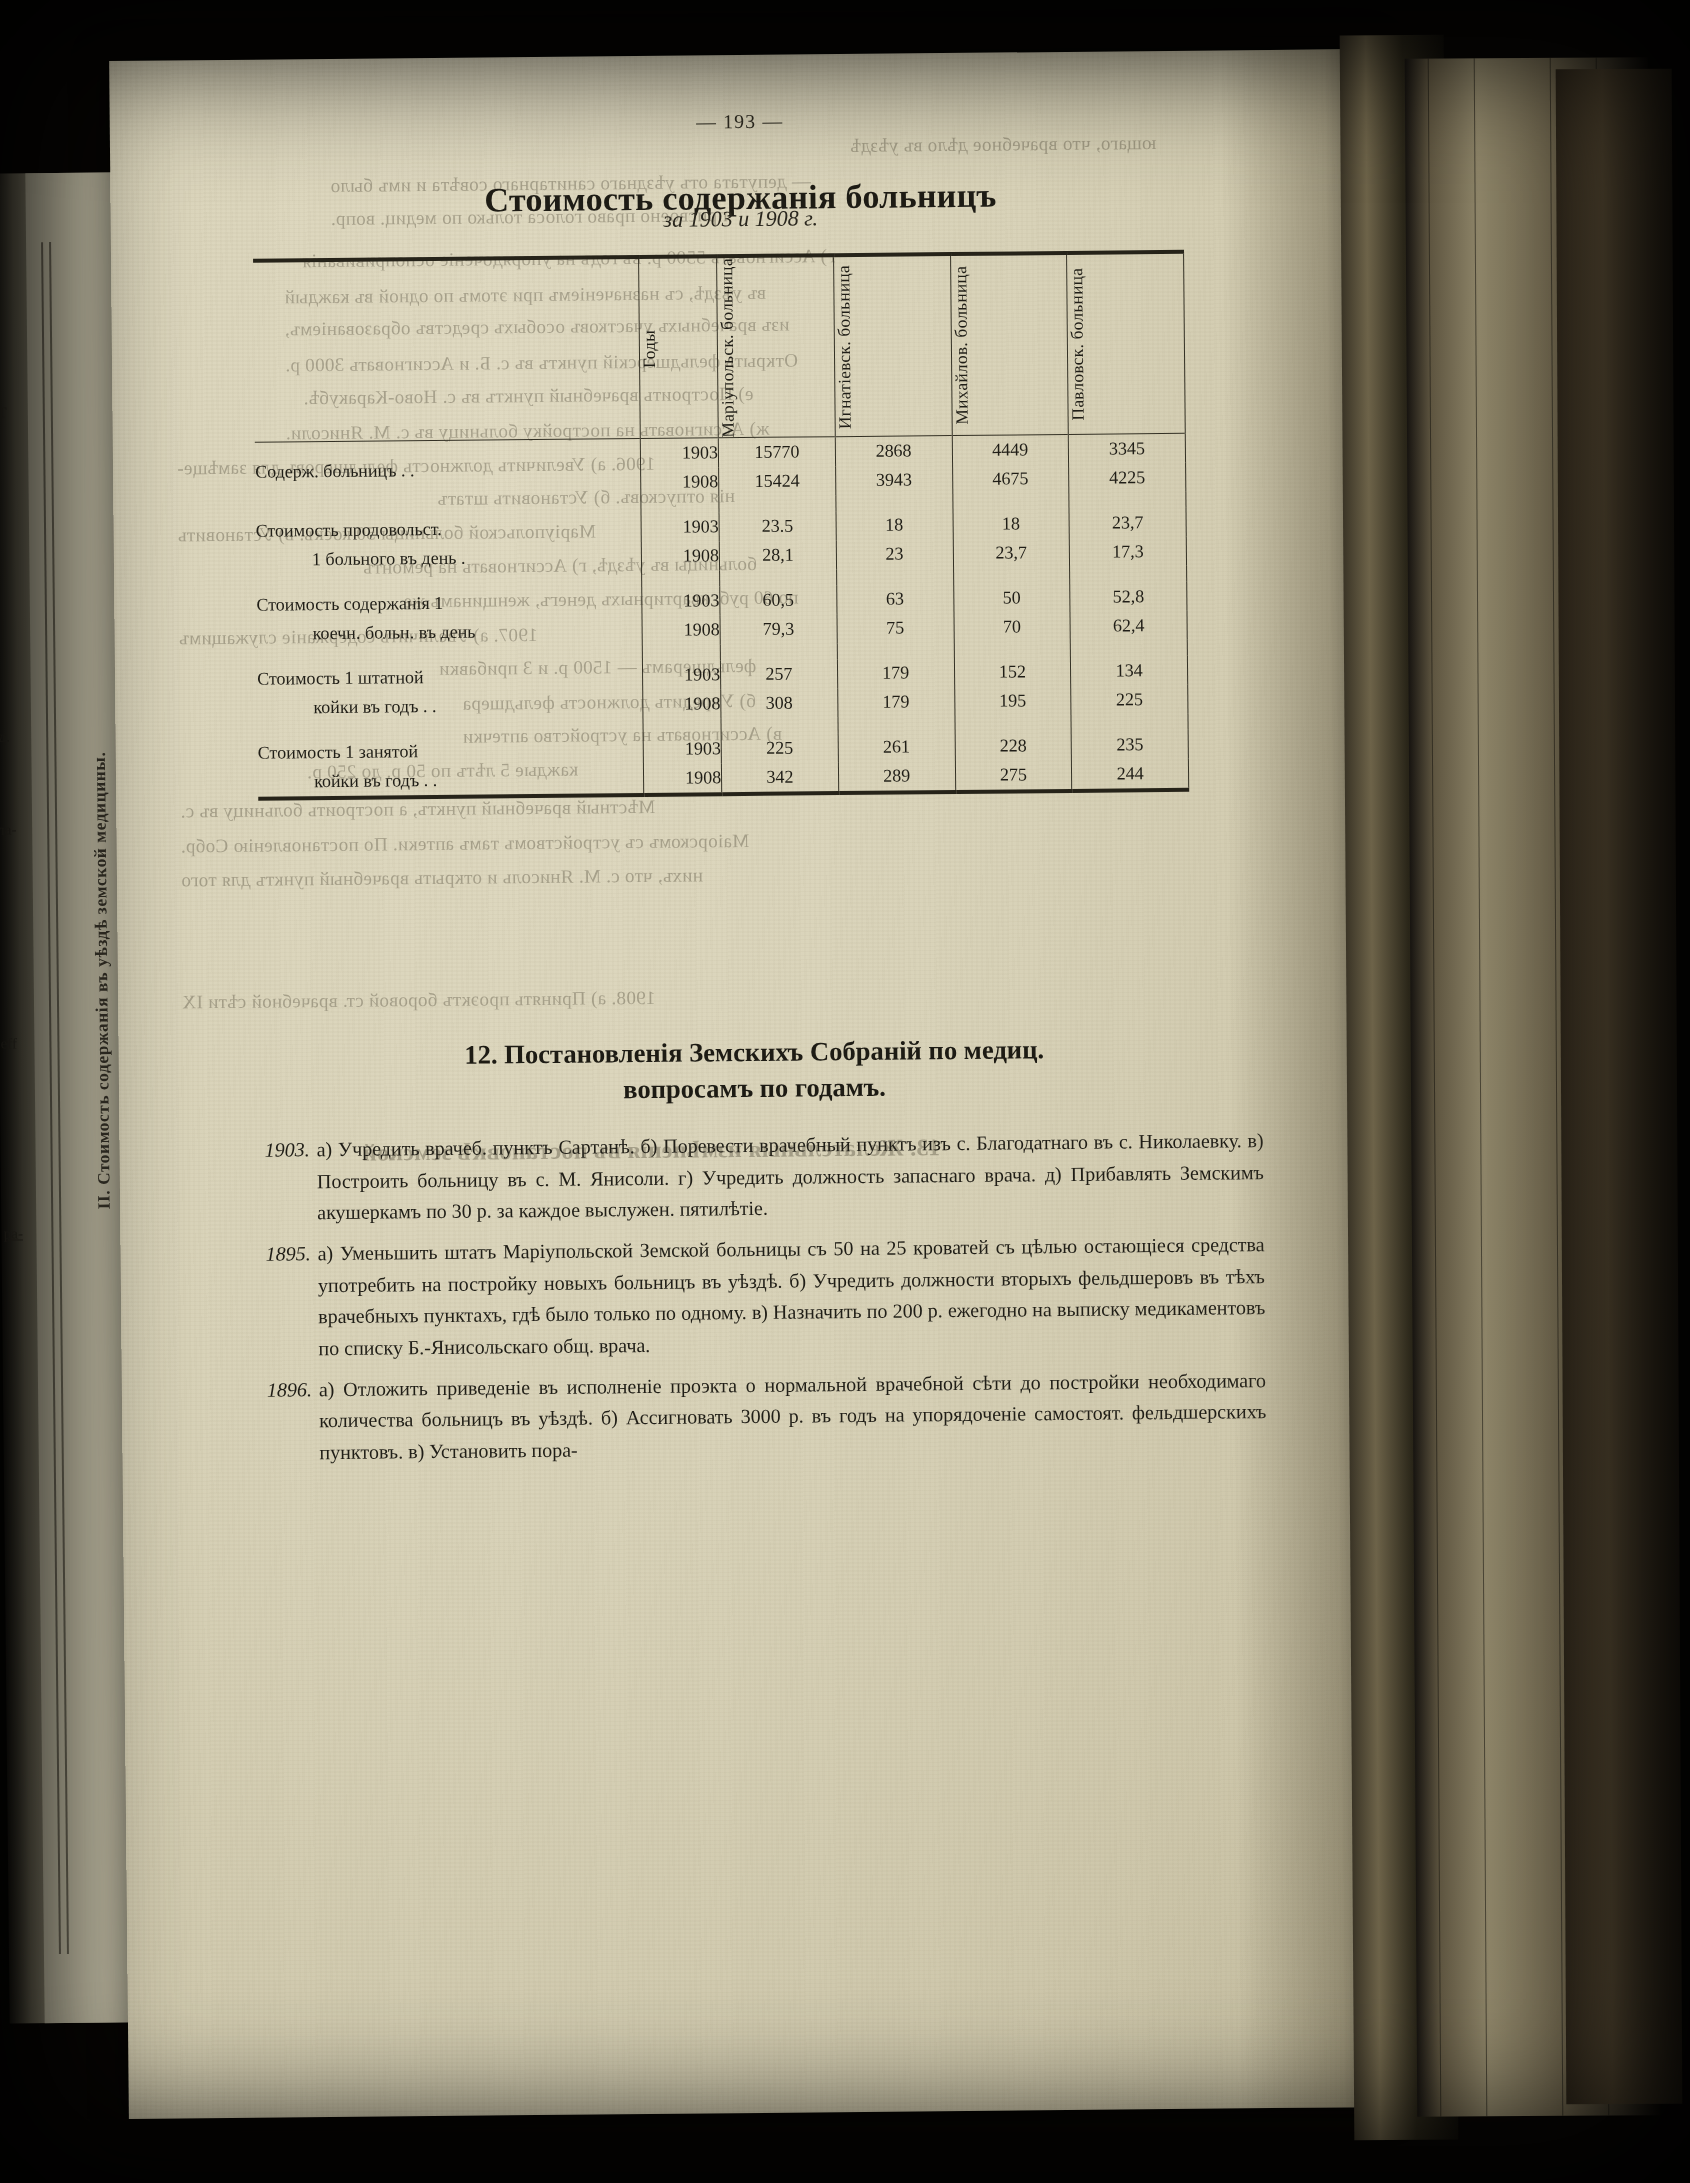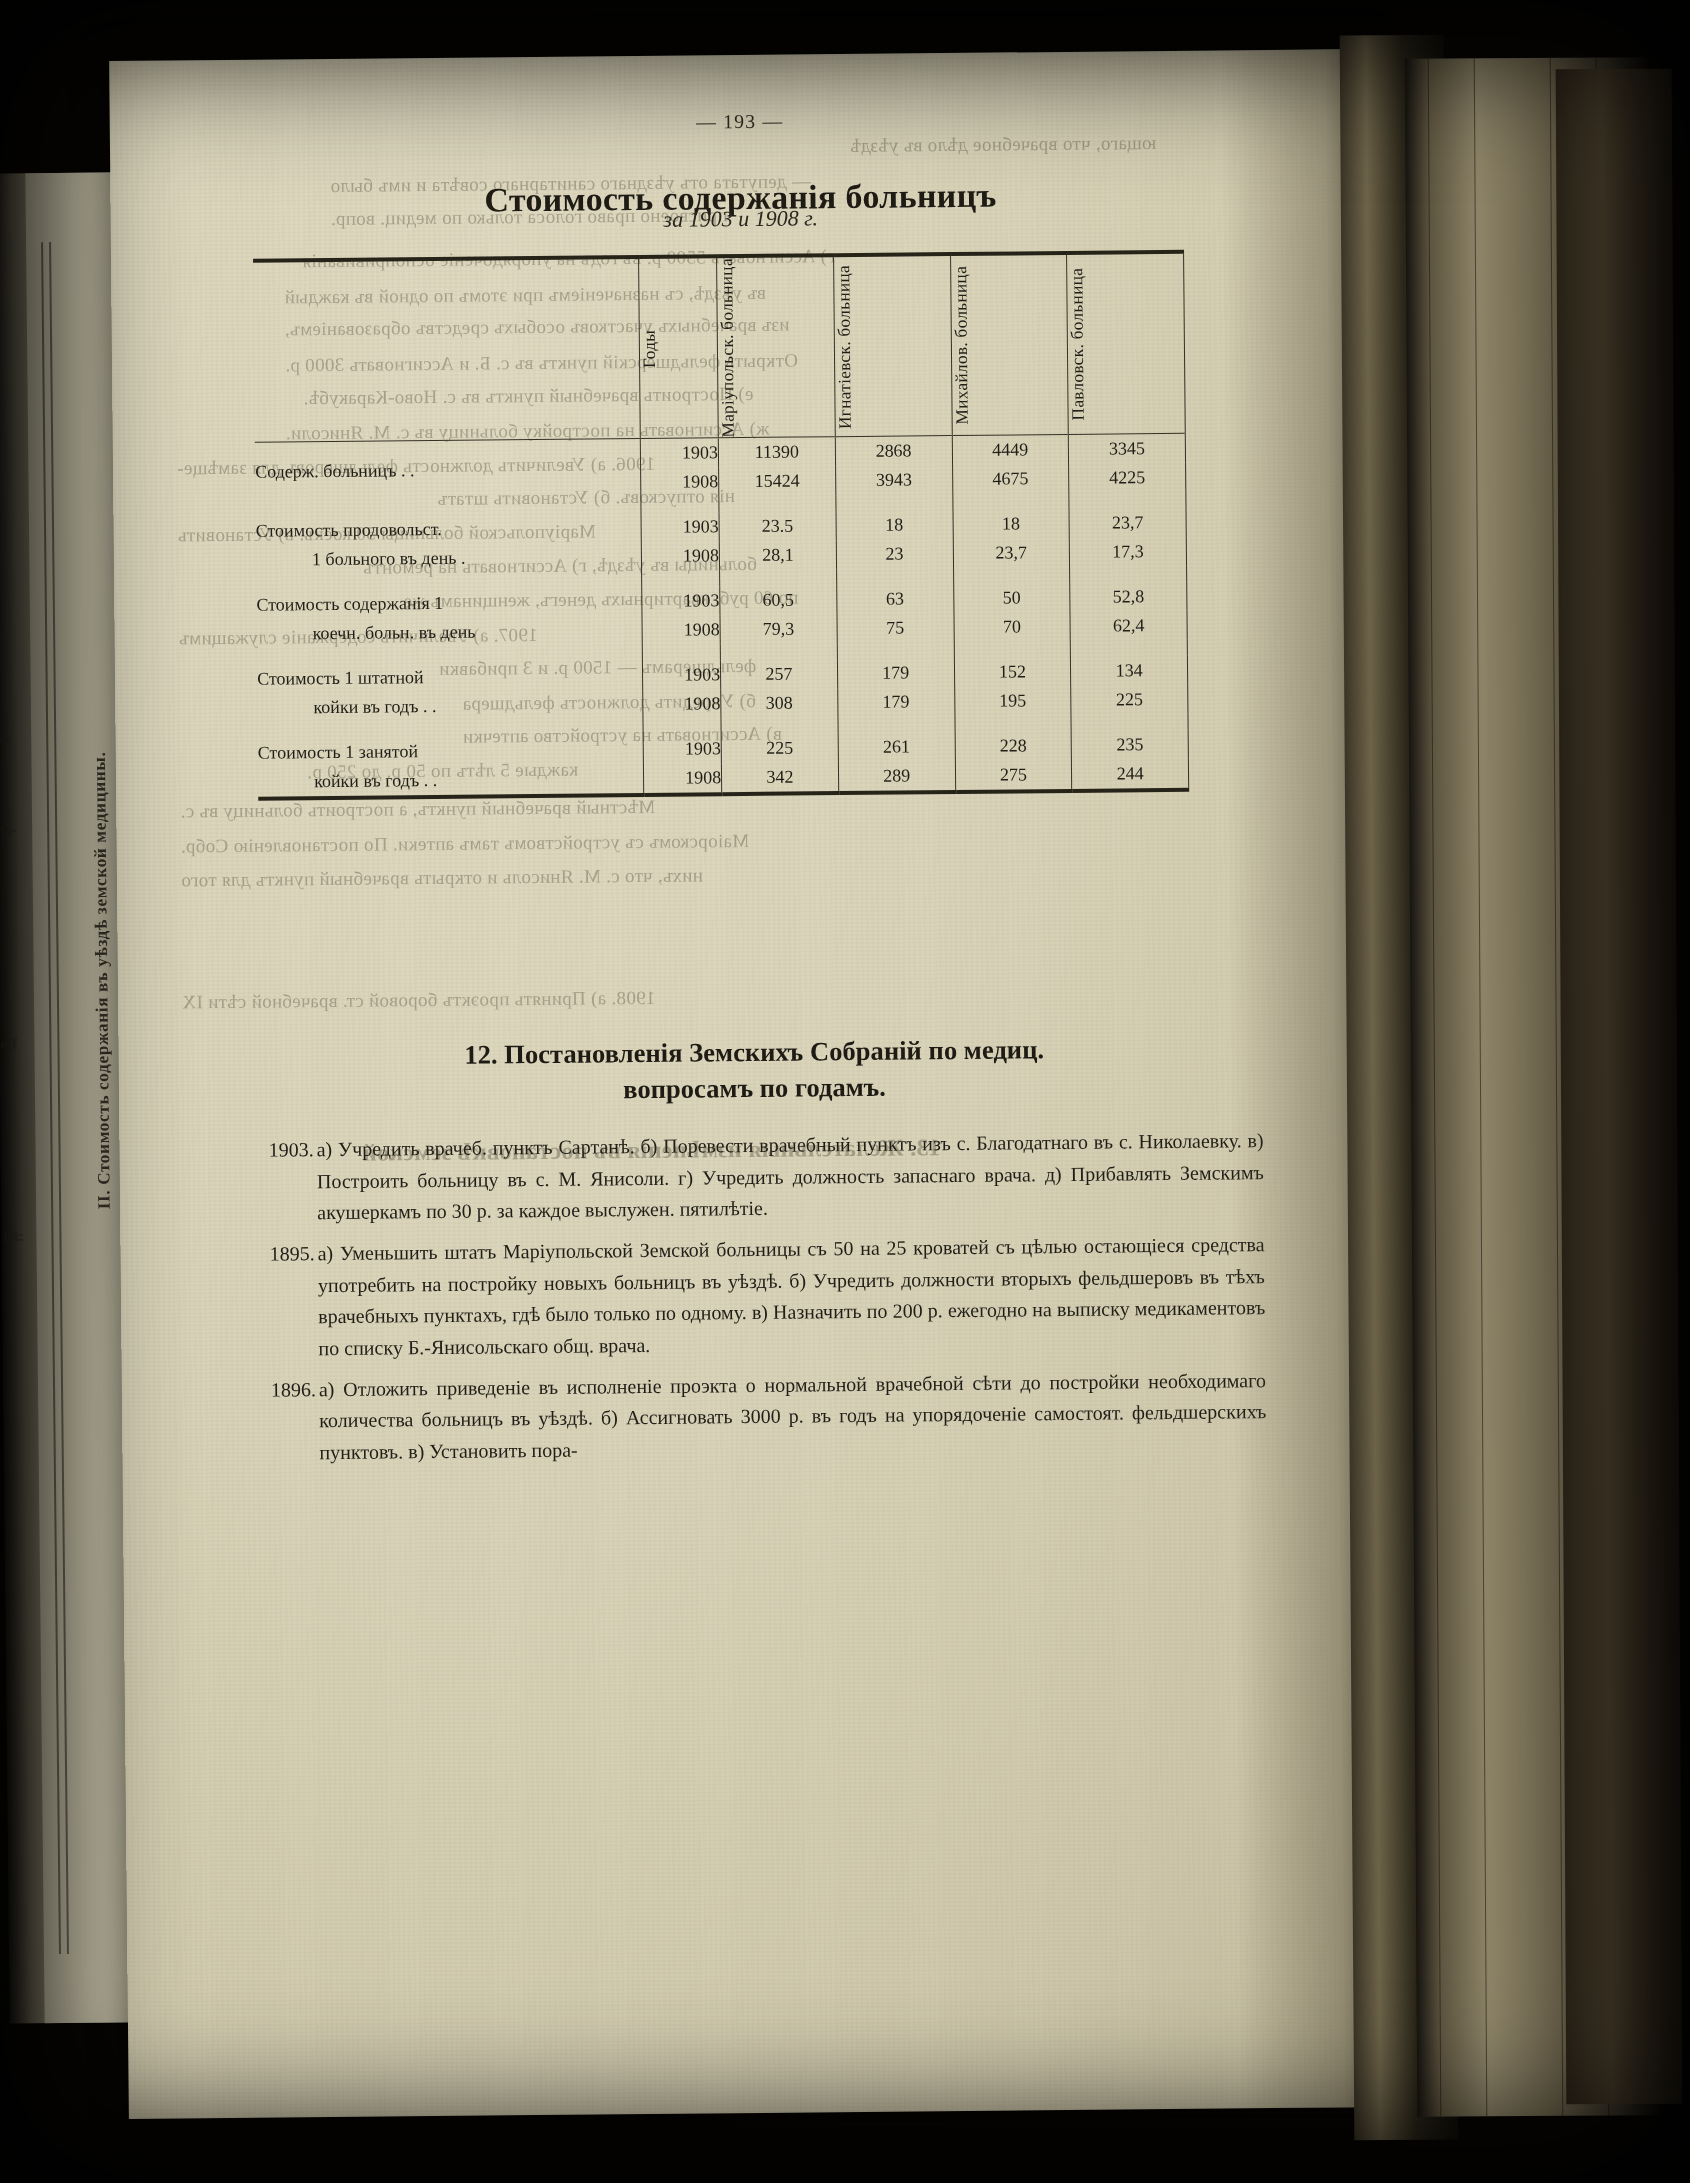--- a/index.html
+++ b/index.html
@@ -263,23 +263,24 @@
   .para {
     display: block;
     margin-bottom: 9.3px;
     text-align: justify;
     text-indent: 0;
     padding-left: 76px;
     position: relative;
   }
   .para .yr {
     position: absolute;
-    left: 16px;
+    left: 0;
     width: 69px;
-    text-align: center;
+    text-align: right;
+    font-style: italic;
   }
 
   
   .ghost {
     position: absolute;
     color: rgba(60,55,40,.33);
     font-size: 19px;
     transform: scaleX(-1);
     white-space: nowrap;
     pointer-events: none;
@@ -379,21 +380,21 @@
               <th class="rule-thick vline vline-out">
                 <div class="vhead">Павловск. больница</div>
               </th>
             </tr>
           </thead>
           <tbody>
 
             <tr class="row-pair">
               <td class="lab rule-thin" rowspan="2">Содерж. больницъ  . .</td>
               <td class="c-year rule-thin vline">1903</td>
-              <td class="c-num rule-thin vline">11390</td>
+              <td class="c-num rule-thin vline">15770</td>
               <td class="c-num rule-thin vline">2868</td>
               <td class="c-num rule-thin vline">4449</td>
               <td class="c-num rule-thin vline vline-out">3345</td>
             </tr>
             <tr class="row-pair">
               <td class="c-year vline">1908</td>
               <td class="c-num vline">15424</td>
               <td class="c-num vline">3943</td>
               <td class="c-num vline">4675</td>
               <td class="c-num vline vline-out">4225</td>

